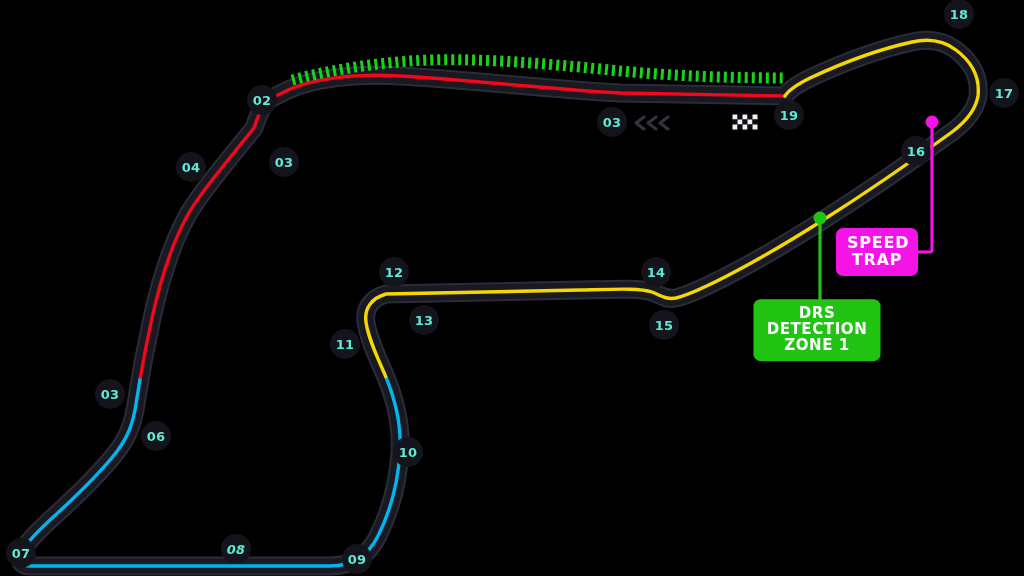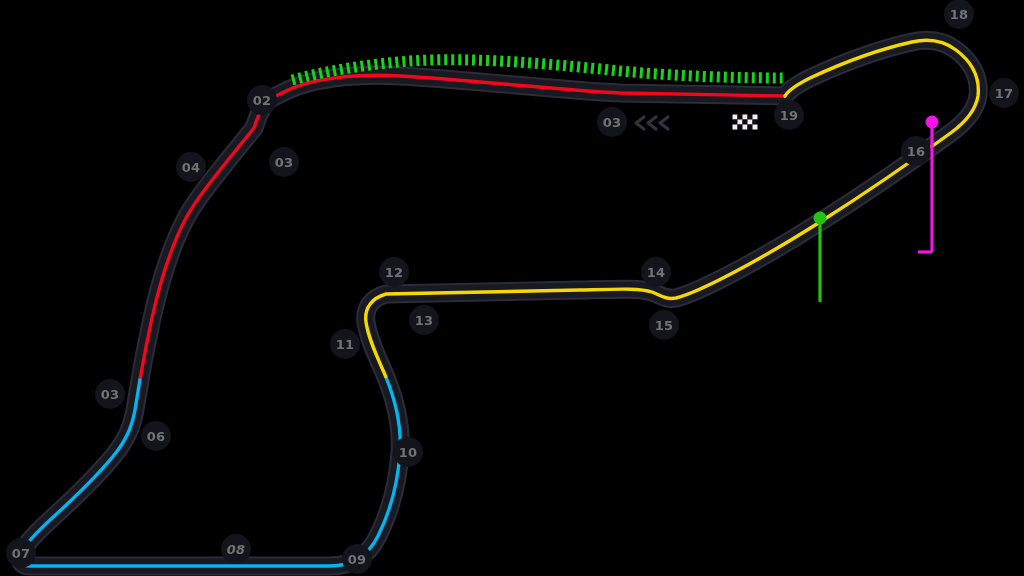--- a/index.html
+++ b/index.html
@@ -25,21 +25,21 @@
     width: 1024px;
     height: 576px;
     display: block;
   }
   .turn-badge {
     position: absolute;
     width: 30px;
     height: 30px;
     border-radius: 50%;
     background: #14141c;
-    color: #737373;
+    color: #5eead4;
     font-family: "DejaVu Sans", sans-serif;
     font-size: 13px;
     font-weight: bold;
     letter-spacing: 0.3px;
     display: flex;
     align-items: center;
     justify-content: center;
     box-sizing: border-box;
     transform: translate(-50%, -50%);
     user-select: none;
@@ -246,15 +246,20 @@
 
   <svg style="position:absolute;left:0;top:0;width:1024px;height:576px;pointer-events:none;">
     <line x1="932" y1="122" x2="932" y2="252" stroke="#f613e8" stroke-width="3.2"></line>
     <line x1="932" y1="252" x2="918" y2="252" stroke="#f613e8" stroke-width="3.2"></line>
     <line x1="820" y1="218" x2="820" y2="302" stroke="#22c413" stroke-width="3.2"></line>
   </svg>
 
   <div class="marker-dot dot-trap" style="left:932px; top:122px;"></div>
   <div class="marker-dot dot-drs" style="left:820px; top:218px;"></div>
 
-
+  <div class="callout callout-speedtrap" style="left:877px; top:252px; width:82px;">SPEED
+TRAP</div>
+
+  <div class="callout callout-drs" style="left:817px; top:330px; width:127px;">DRS
+DETECTION
+ZONE 1</div>
 
 </div>
 
 </body></html>

